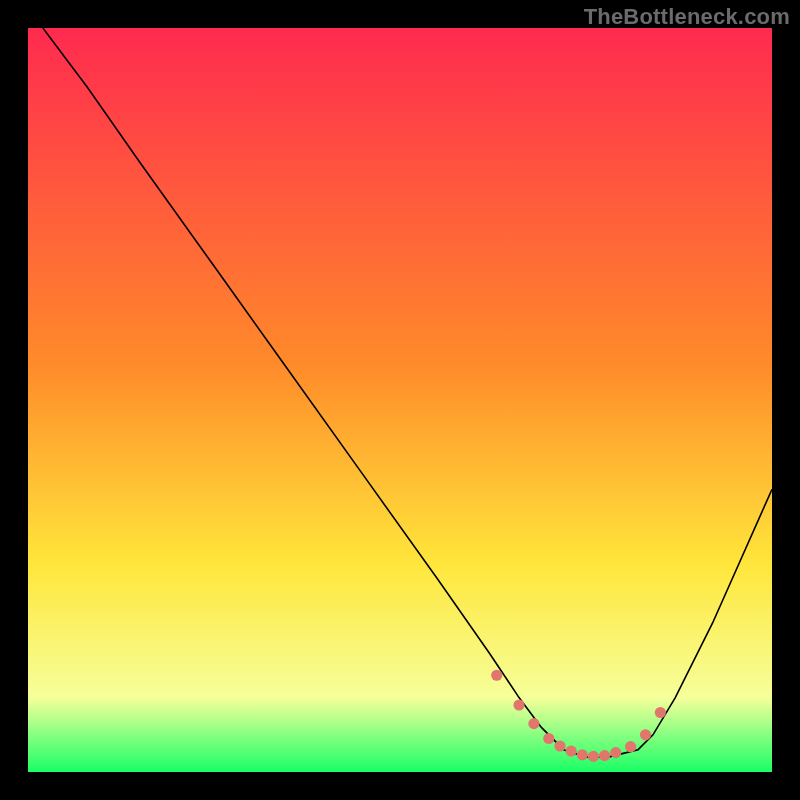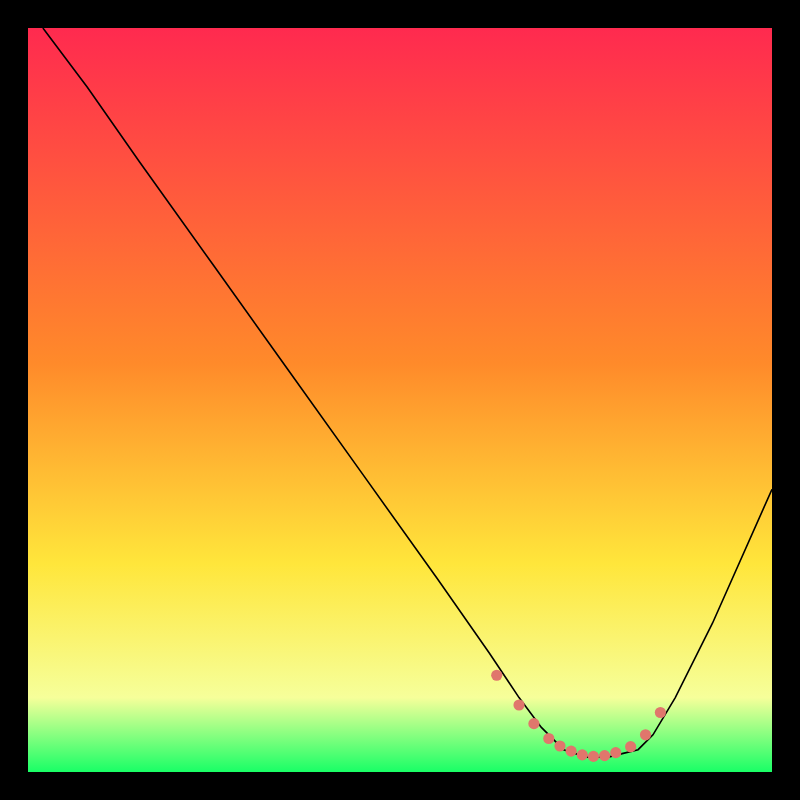--- a/index.html
+++ b/index.html
@@ -33,20 +33,21 @@
     top: 28px;
     width: 744px;
     height: 744px;
     display: block;
   }
 </style>
 </head>
 <body>
 <div class="outer">
 
+  <div class="watermark">TheBottleneck.com</div>
 
   <svg class="chart" viewBox="0 0 100 100" preserveAspectRatio="none">
     <defs>
       <linearGradient id="bg-grad" x1="0" y1="0" x2="0" y2="1">
         <stop id="g0" offset="0%" stop-color="#ff2a4f"></stop>
         <stop id="g1" offset="45%" stop-color="#ff8a2a"></stop>
         <stop id="g2" offset="72%" stop-color="#ffe63b"></stop>
         <stop id="g3" offset="90%" stop-color="#f6ff9a"></stop>
         <stop id="g4" offset="100%" stop-color="#19ff66"></stop>
       </linearGradient>

